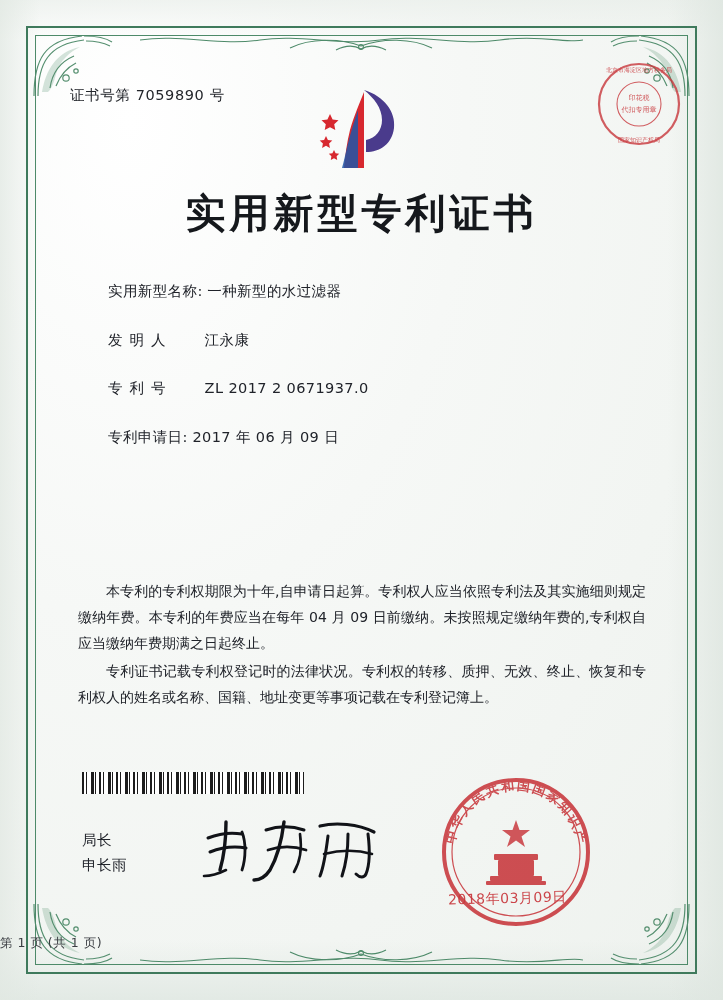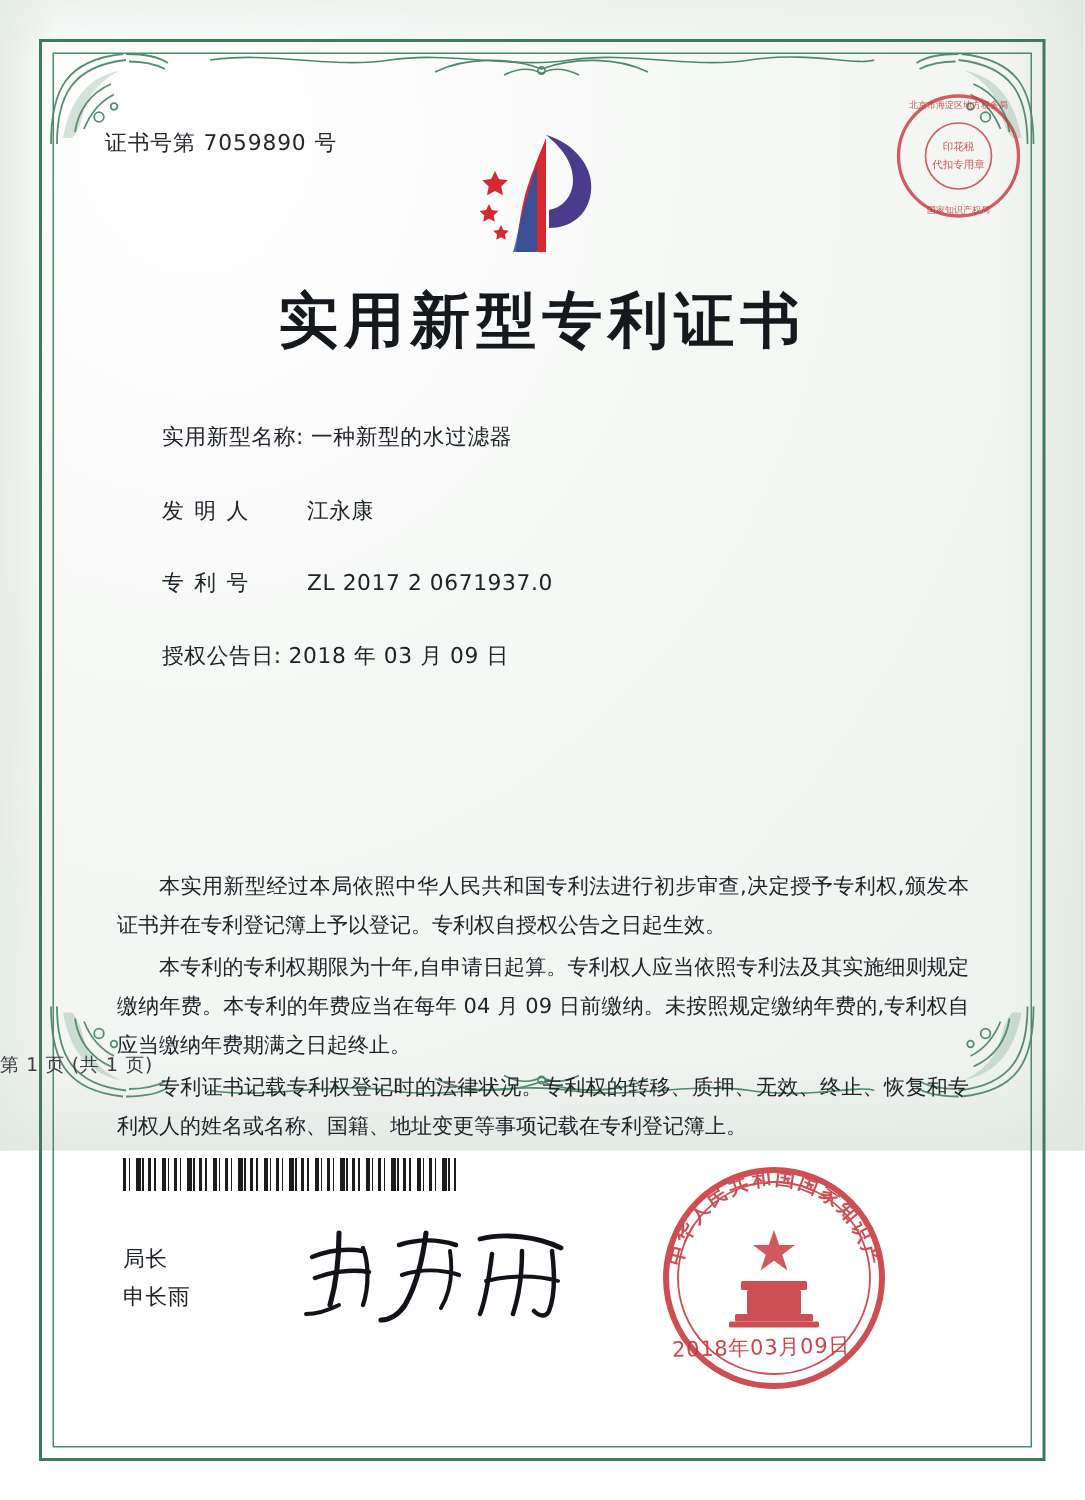--- a/index.html
+++ b/index.html
@@ -9,21 +9,21 @@
   }
   body {
     width: 723px;
     height: 1000px;
     overflow: hidden;
     font-family: "DejaVu Sans", sans-serif;
   }
   .page {
     position: relative;
     width: 723px;
-    height: 767px;
+    height: 1000px;
     background:
       radial-gradient(ellipse at 18% 12%, #ffffff 0%, #f6f8f6 40%, #eef2ee 100%);
   }
   
   .paper-shade {
     position: absolute;
     inset: 0;
     background:
       linear-gradient(90deg, rgba(225,232,226,0.75) 0px, rgba(255,255,255,0) 40px),
       linear-gradient(270deg, rgba(222,230,224,0.8) 0px, rgba(255,255,255,0) 55px),
@@ -335,27 +335,26 @@
     </div>
     <div class="field-row">
       <span class="f-label spread">发明人</span>
       <span class="f-value">江永康</span>
     </div>
     <div class="field-row">
       <span class="f-label spread">专利号</span>
       <span class="f-value">ZL 2017 2 0671937.0</span>
     </div>
     <div class="field-row">
-      <span class="f-label">授权公告日:</span>
-      <span class="f-value">2018 年 03 月 09 日</span>
+      <span class="f-label">专利申请日:</span>
+      <span class="f-value">2017 年 06 月 09 日</span>
     </div>
   </div>
 
   <div class="body-text">
-    <p>本实用新型经过本局依照中华人民共和国专利法进行初步审查,决定授予专利权,颁发本证书并在专利登记簿上予以登记。专利权自授权公告之日起生效。</p>
     <p>本专利的专利权期限为十年,自申请日起算。专利权人应当依照专利法及其实施细则规定缴纳年费。本专利的年费应当在每年 04 月 09 日前缴纳。未按照规定缴纳年费的,专利权自应当缴纳年费期满之日起终止。</p>
     <p>专利证书记载专利权登记时的法律状况。专利权的转移、质押、无效、终止、恢复和专利权人的姓名或名称、国籍、地址变更等事项记载在专利登记簿上。</p>
   </div>
 
   <div class="barcode"></div>
 
   <div class="sig-block">
     <div>局长</div>
     <div>申长雨</div>
   </div>

